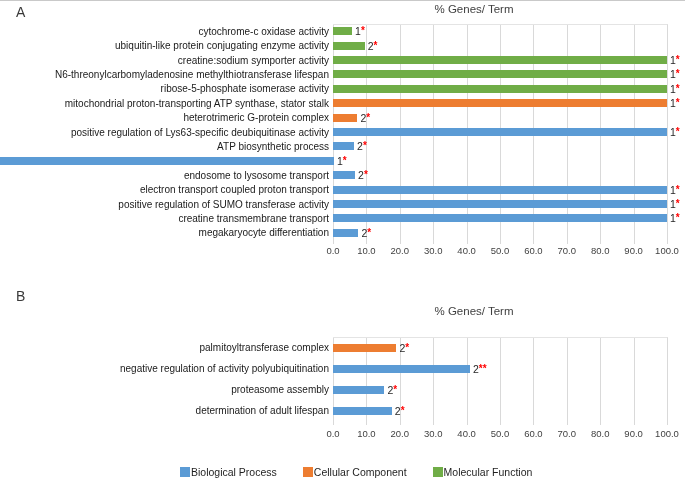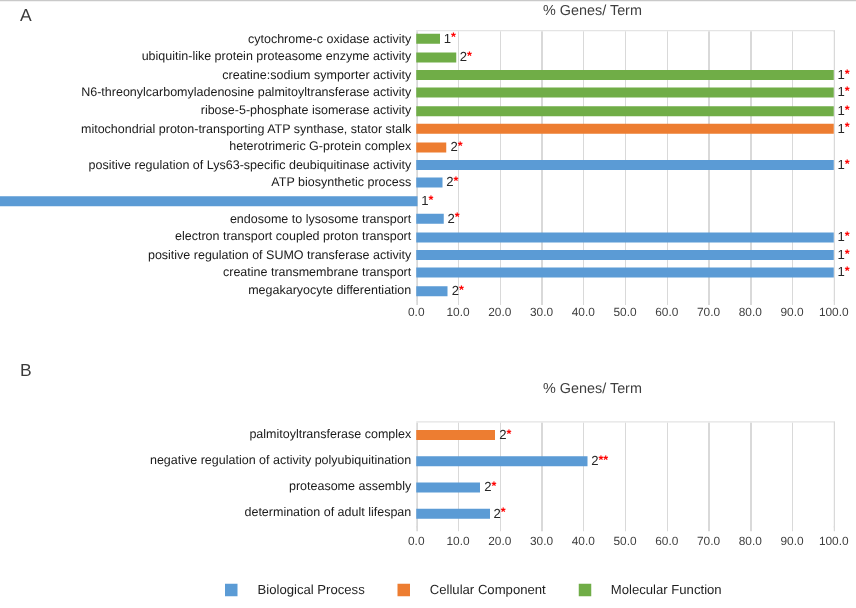--- a/index.html
+++ b/index.html
@@ -22,21 +22,21 @@
   .row{flex:1; display:flex; align-items:center;}
   .cat{width:329px; flex:none; text-align:right; padding-right:4px;
     font-size:10px; color:#1a1a1a; white-space:nowrap; overflow:visible;}
   .bar-wrap{width:334px; flex:none; display:flex; align-items:center; overflow:visible;}
   .bar{height:8px; flex:none;}
   .bar-label{margin-left:3px; white-space:nowrap; font-size:10.5px; color:#262626;}
   .stars{color:#ff0000; font-weight:bold; font-size:10px; vertical-align:1px; letter-spacing:0;}
   .xaxis{position:absolute; left:333px; width:334px; height:12px;}
   .xaxis span{position:absolute; transform:translateX(-50%); font-size:9.5px; color:#3f3f3f; white-space:nowrap;}
   .legend{position:absolute; left:180px; top:465px; display:flex; align-items:center; gap:26px;}
-  .legend-item{display:flex; align-items:center; gap:16px;}
+  .legend-item{display:flex; align-items:center; gap:1px;}
   .swatch{width:10px; height:10px; flex:none;}
   .legend-label{font-size:10.5px; color:#1f1f1f; white-space:nowrap;}
 </style>
 </head>
 <body>
 
 <div id="figure">
 
   <div class="panel-letter" style="top:3px;">A</div>
   <div class="chart-title" style="top:2px;">% Genes/ Term</div>
@@ -46,35 +46,35 @@
 
   <div class="rows" style="top:23px; height:216px;">
     <div class="row">
       <div class="cat">cytochrome-c oxidase activity</div>
       <div class="bar-wrap">
         <div class="bar" style="width: 5.7%; background-color: rgb(112, 173, 71);"></div>
         <div class="bar-label"><span>1</span><span class="stars">*</span></div>
       </div>
     </div>
     <div class="row">
-      <div class="cat">ubiquitin-like protein proteasome enzyme activity</div>
+      <div class="cat">ubiquitin-like protein conjugating enzyme activity</div>
       <div class="bar-wrap">
         <div class="bar" style="width: 9.5%; background-color: rgb(112, 173, 71);"></div>
         <div class="bar-label"><span>2</span><span class="stars">*</span></div>
       </div>
     </div>
     <div class="row">
       <div class="cat">creatine:sodium symporter activity</div>
       <div class="bar-wrap">
         <div class="bar" style="width: 100%; background-color: rgb(112, 173, 71);"></div>
         <div class="bar-label"><span>1</span><span class="stars">*</span></div>
       </div>
     </div>
     <div class="row">
-      <div class="cat">N6-threonylcarbomyladenosine palmitoyltransferase activity</div>
+      <div class="cat">N6-threonylcarbomyladenosine methylthiotransferase lifespan</div>
       <div class="bar-wrap">
         <div class="bar" style="width: 100%; background-color: rgb(112, 173, 71);"></div>
         <div class="bar-label"><span>1</span><span class="stars">*</span></div>
       </div>
     </div>
     <div class="row">
       <div class="cat">ribose-5-phosphate isomerase activity</div>
       <div class="bar-wrap">
         <div class="bar" style="width: 100%; background-color: rgb(112, 173, 71);"></div>
         <div class="bar-label"><span>1</span><span class="stars">*</span></div>

